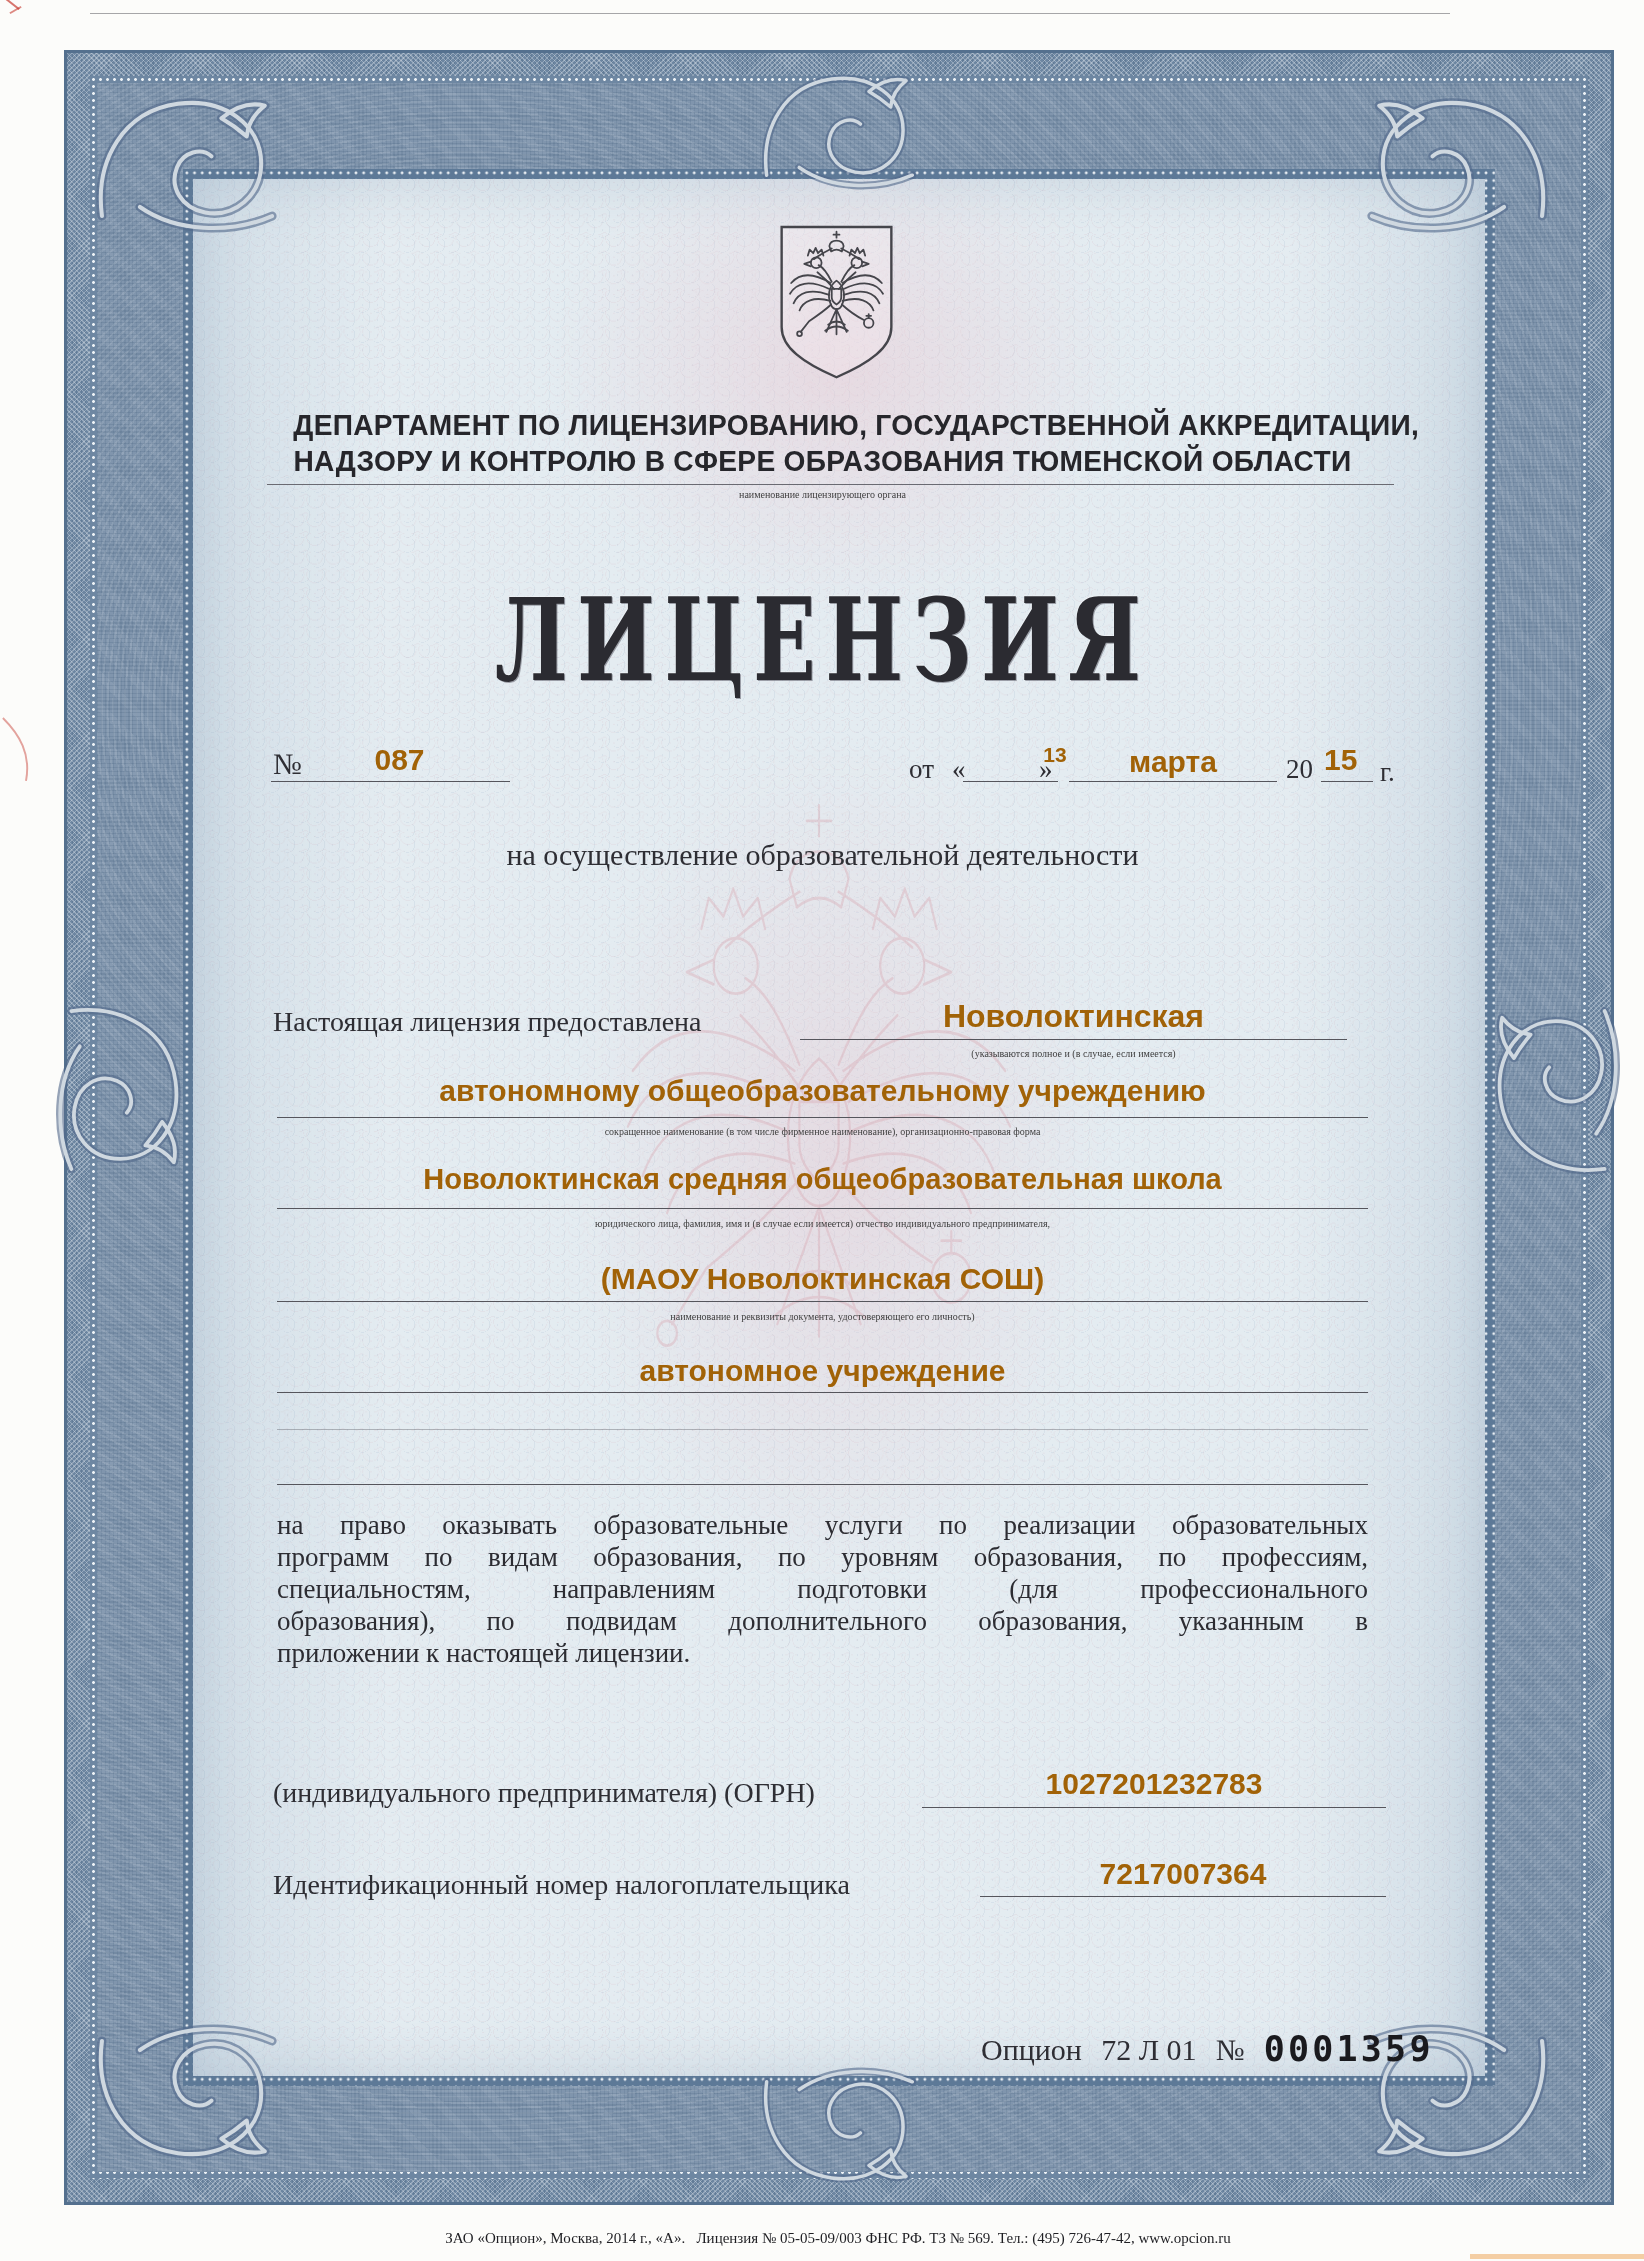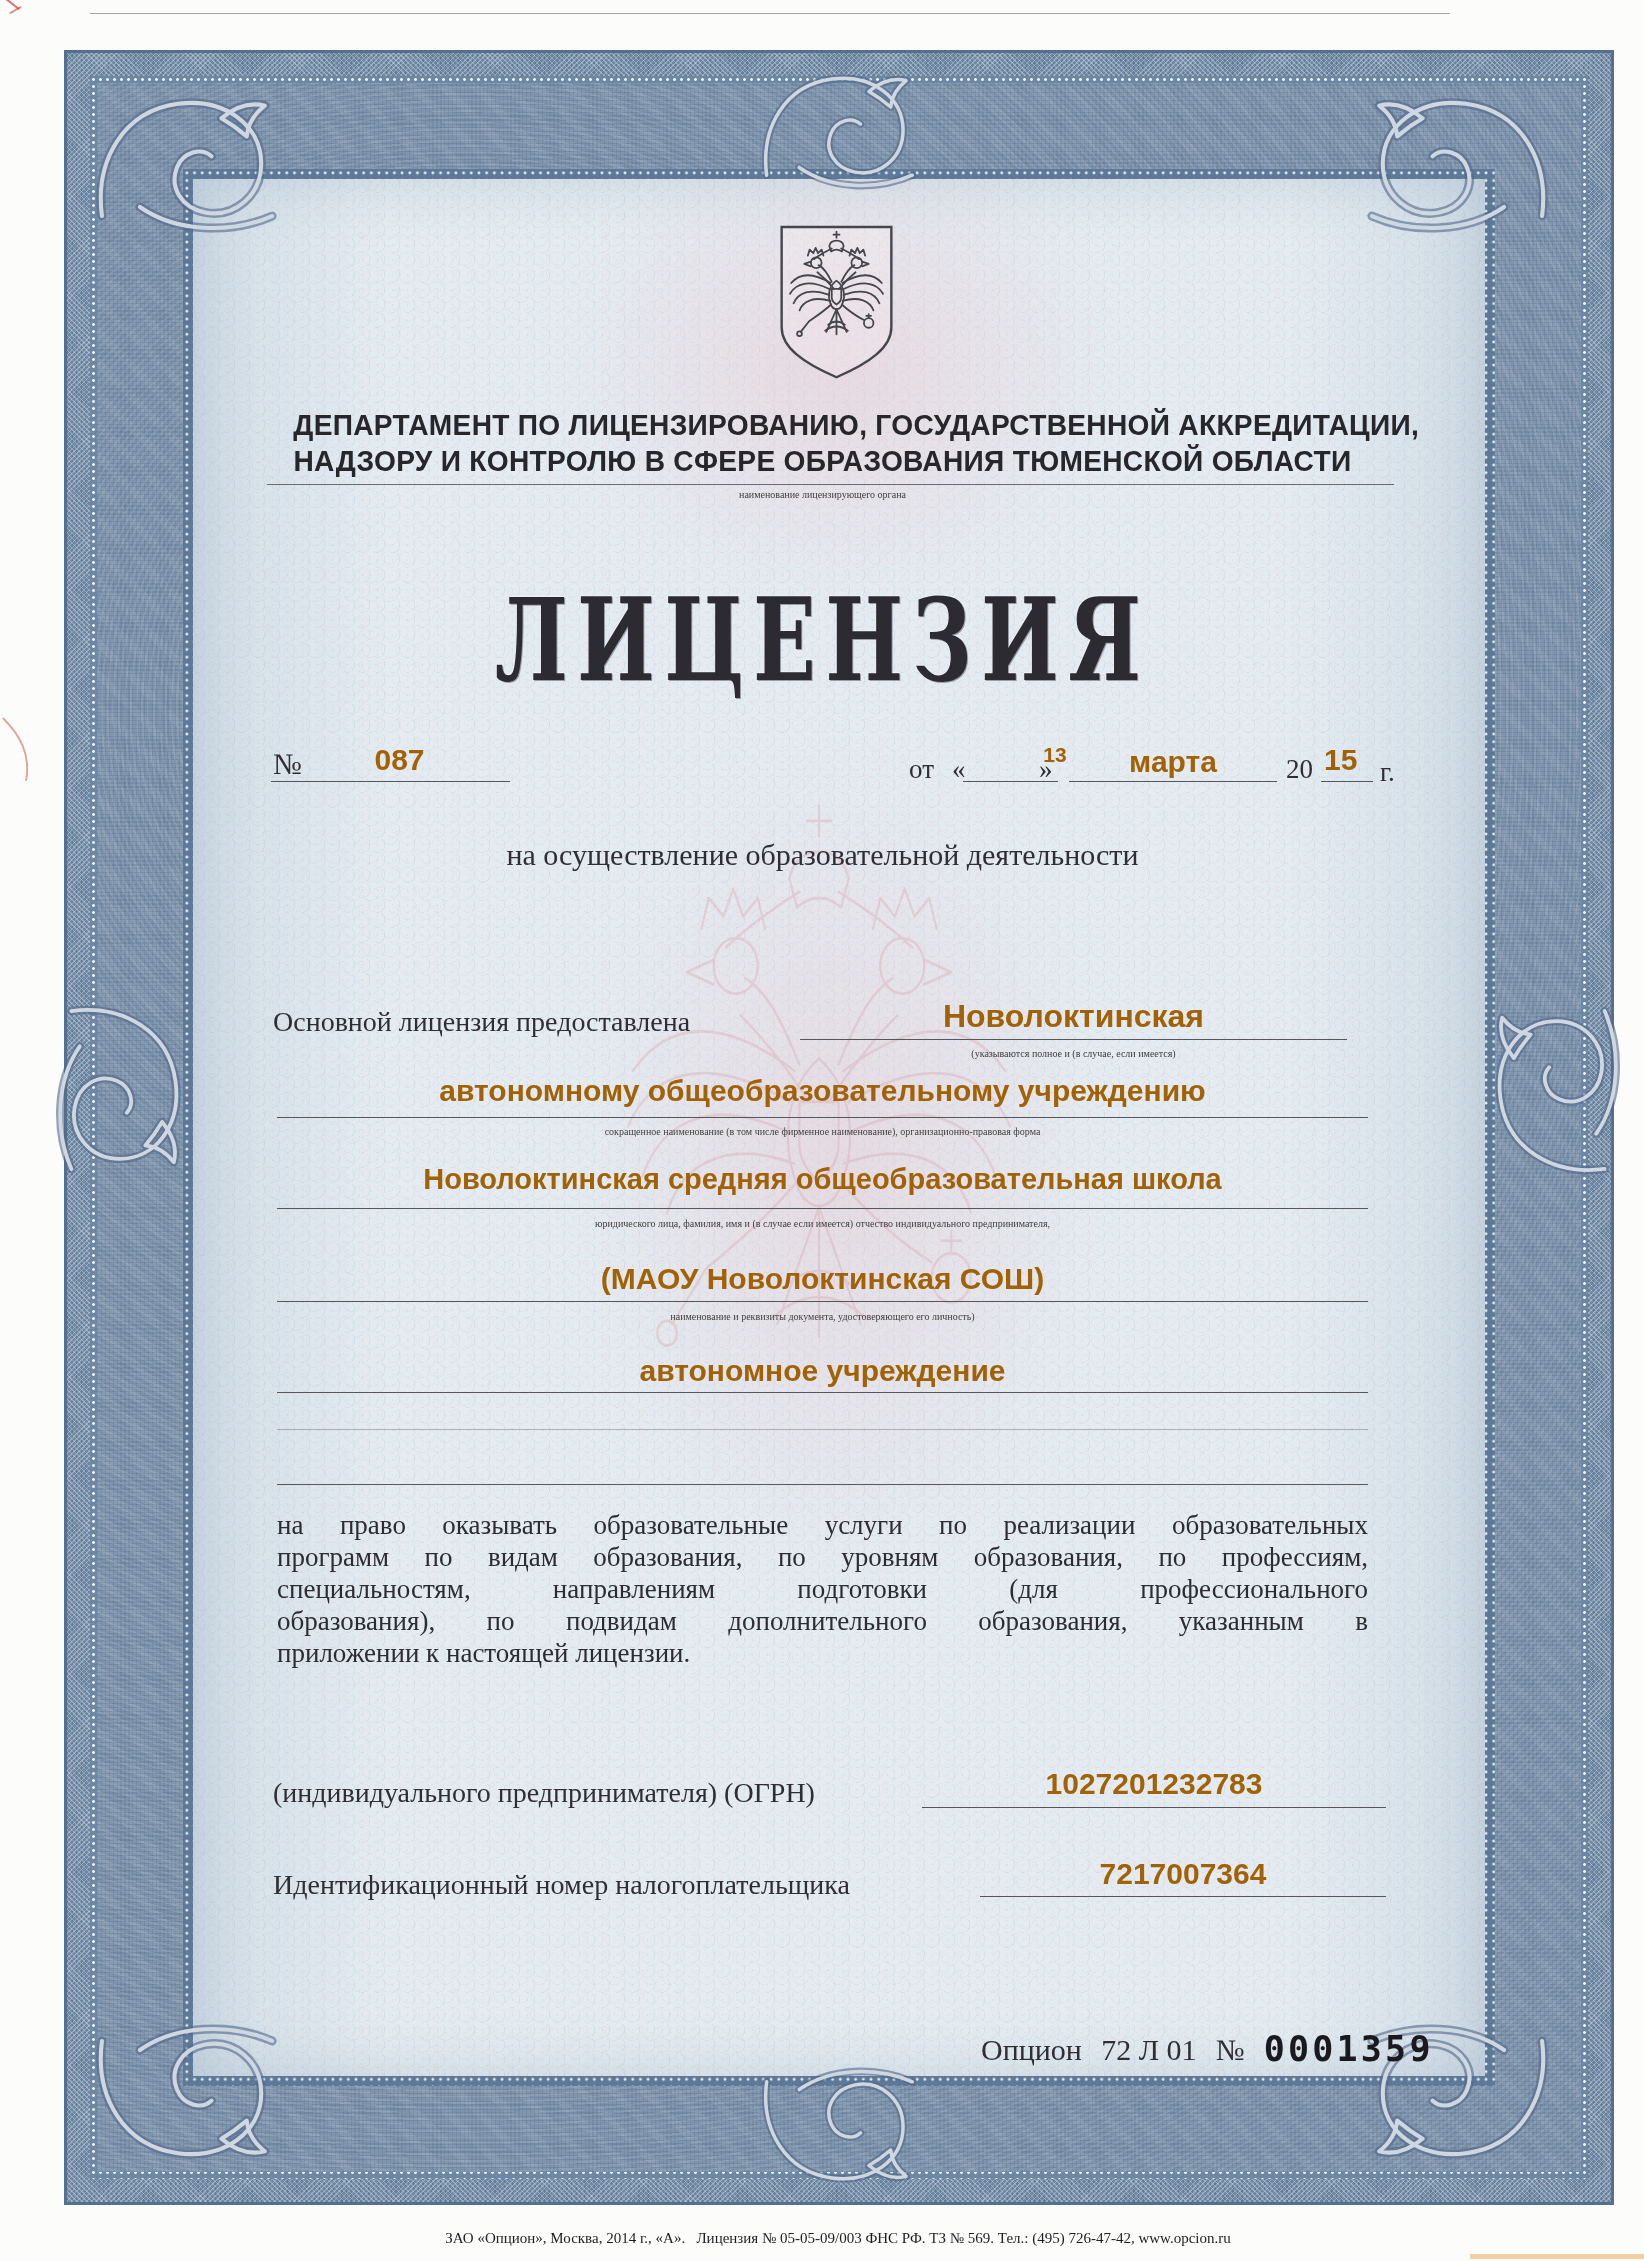--- a/index.html
+++ b/index.html
@@ -198,21 +198,21 @@
     <div class="ul" style="left:963px;top:781px;width:95px"></div>
     <div class="abs ctr boldfill" style="left:1070px;width:206px;top:745px;font-size:30px">марта</div>
     <div class="ul" style="left:1069px;top:781px;width:208px"></div>
     <div class="abs serif" style="left:1286px;top:754px;font-size:27px">20</div>
     <div class="abs boldfill" style="left:1324px;top:743px;font-size:30px">15</div>
     <div class="ul" style="left:1321px;top:781px;width:52px"></div>
     <div class="abs serif" style="left:1380px;top:757px;font-size:27px">г.</div>
 
     <div class="abs ctr serif" style="left:277px;width:1091px;top:838px;font-size:30px">на осуществление образовательной деятельности</div>
 
-    <div class="abs serif" style="left:273px;top:1006px;font-size:28px">Основной лицензия предоставлена</div>
+    <div class="abs serif" style="left:273px;top:1006px;font-size:28px">Настоящая лицензия предоставлена</div>
     <div class="abs ctr boldfill" style="left:800px;width:547px;top:998px;font-size:32px">Новолоктинская</div>
     <div class="ul" style="left:800px;top:1039px;width:547px"></div>
     <div class="abs ctr caption" style="left:800px;width:547px;top:1048px">(указываются полное и (в случае, если имеется)</div>
 
     <div class="abs ctr boldfill" style="left:277px;width:1091px;top:1074px;font-size:30px">автономному общеобразовательному учреждению</div>
     <div class="ul" style="left:277px;top:1117px;width:1091px"></div>
     <div class="abs ctr caption" style="left:277px;width:1091px;top:1126px">сокращенное наименование (в том числе фирменное наименование), организационно-правовая форма</div>
 
     <div class="abs ctr boldfill" style="left:277px;width:1091px;top:1163px;font-size:29px">Новолоктинская средняя общеобразовательная школа</div>
     <div class="ul" style="left:277px;top:1208px;width:1091px"></div>

